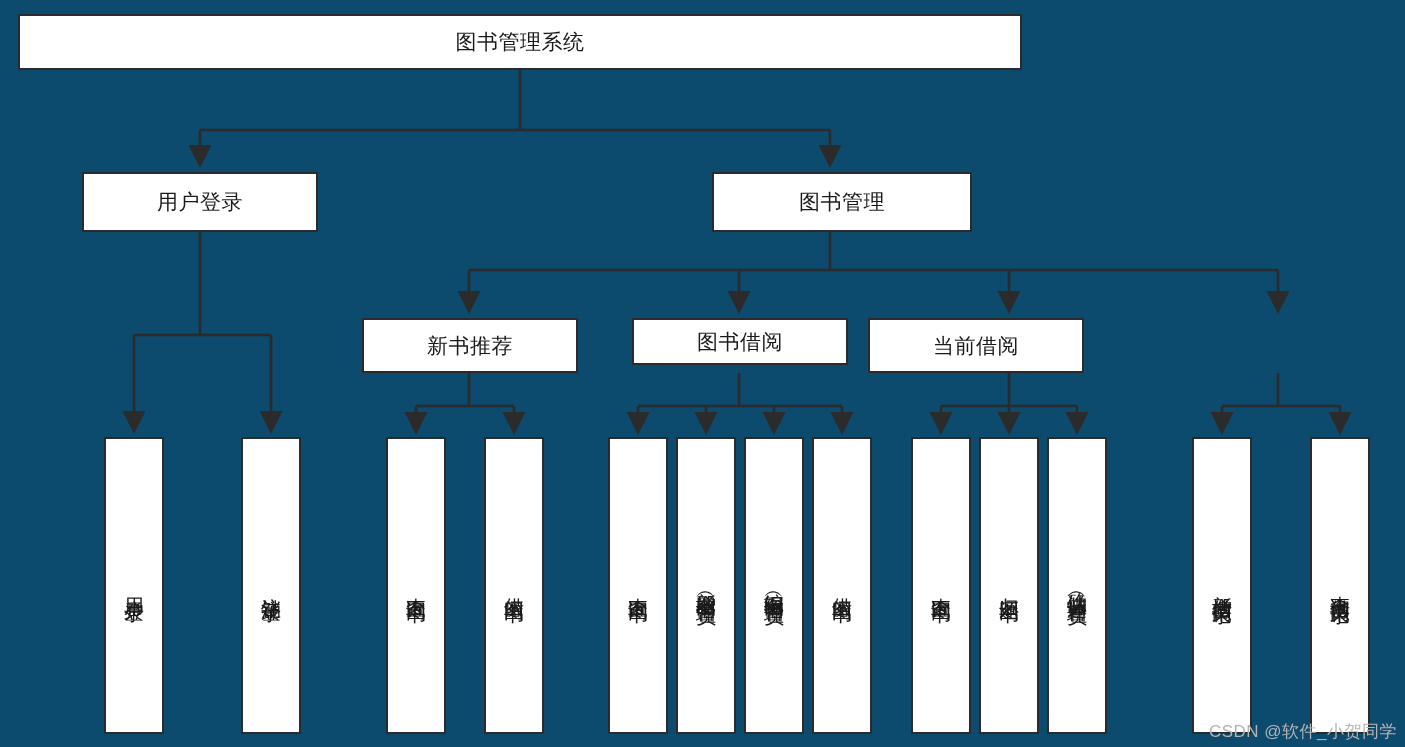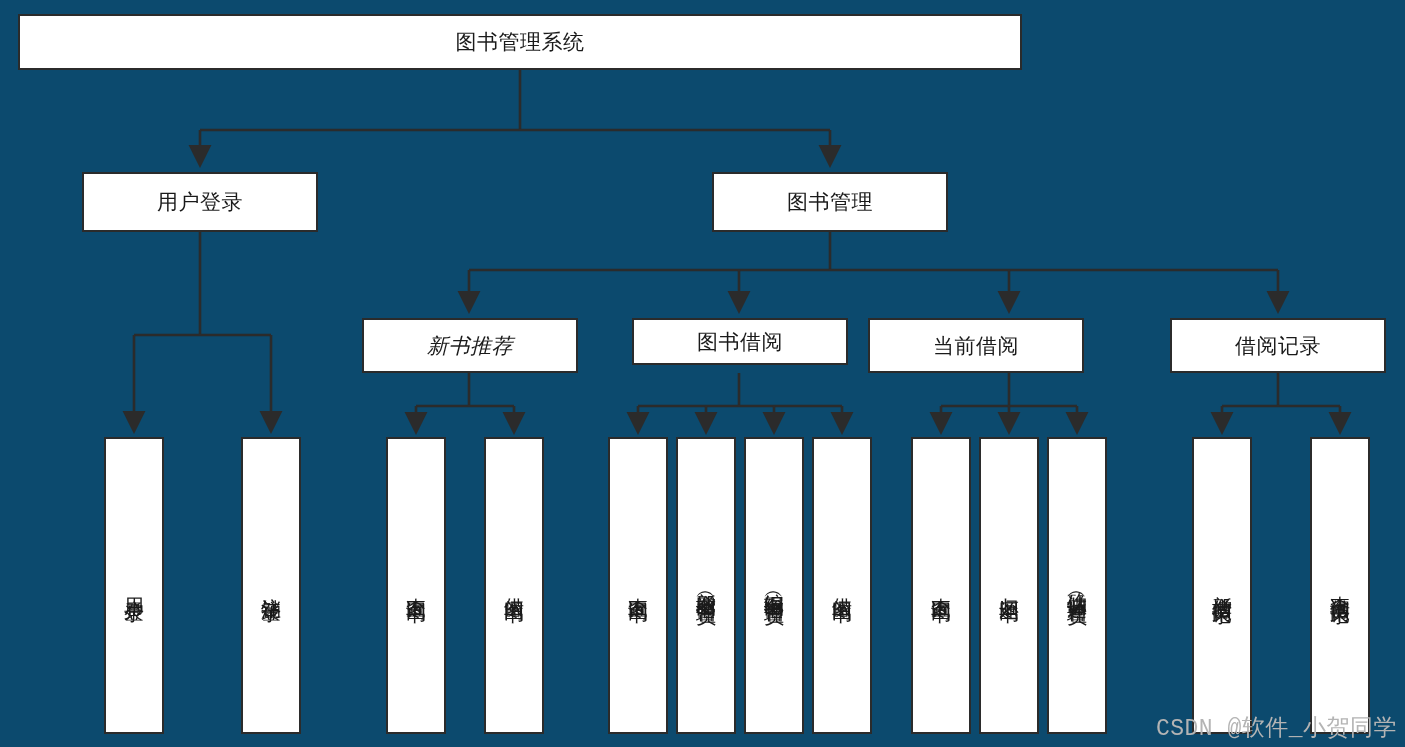--- a/index.html
+++ b/index.html
@@ -52,26 +52,25 @@
     text-orientation: upright;
     white-space: nowrap;
   }
   .label {
     display: block;
   }
   #watermark {
     position: absolute;
     right: 8px;
     bottom: 4px;
-    font-size: 23px;
+    font-size: 17px;
     color: #b4b4b4;
     letter-spacing: 0.5px;
     white-space: nowrap;
     user-select: none;
-    font-family: Liberation Mono, monospace;
   }
 </style>
 </head>
 <body>
 
 <div id="canvas">
 
   <svg class="edges" viewBox="0 0 1405 747">
     <defs>
       <marker id="arrow" viewBox="0 0 12 12" refX="10" refY="6" markerWidth="9" markerHeight="9" orient="auto-start-reverse">
@@ -122,35 +121,32 @@
     </g>
   </svg>
 
   <div class="node horiz" style="left:18px; top:14px; width:1004px; height:56px;">
     <span class="label">图书管理系统</span>
   </div>
 
   <div class="node horiz" style="left:82px; top:172px; width:236px; height:60px;">
     <span class="label">用户登录</span>
   </div>
-  <div class="node horiz" style="left:712px; top:172px; width:236px; height:60px;">
+  <div class="node horiz" style="left:712px; top:172px; width:260px; height:60px;">
     <span class="label">图书管理</span>
   </div>
 
-  <div class="node horiz" style="left:362px; top:318px; width:216px; height:55px;font-style:italic;">
+  <div class="node horiz" style="left:362px; top:318px; width:216px; height:55px;">
     <span class="label">新书推荐</span>
   </div>
   <div class="node horiz" style="left:632px; top:318px; width:216px; height:47px;">
     <span class="label">图书借阅</span>
   </div>
   <div class="node horiz" style="left:868px; top:318px; width:216px; height:55px;">
     <span class="label">当前借阅</span>
-  </div>
-  <div class="node horiz" style="left:1170px; top:318px; width:216px; height:55px;">
-    <span class="label">借阅记录</span>
   </div>
 
   <div class="node vert" style="left:104px; top:437px; width:60px; height:297px;">
     <span class="label">用户登录</span>
   </div>
   <div class="node vert" style="left:241px; top:437px; width:60px; height:297px;">
     <span class="label">注销登录</span>
   </div>
 
   <div class="node vert" style="left:386px; top:437px; width:60px; height:297px;">

